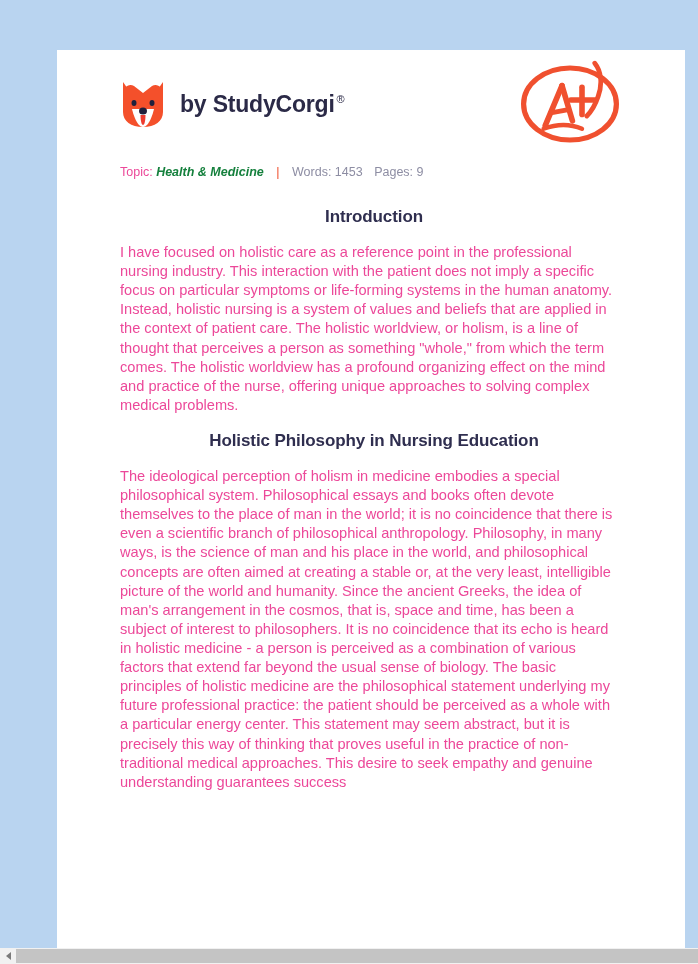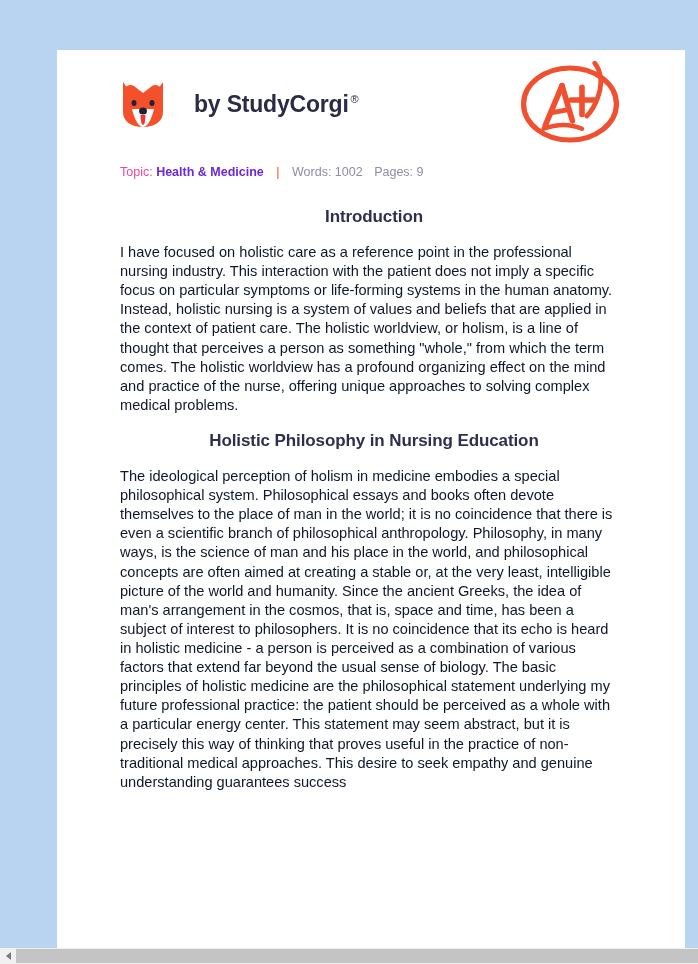--- a/index.html
+++ b/index.html
@@ -39,21 +39,21 @@
     display: flex;
     align-items: center;
     justify-content: space-between;
     height: 100px;
     padding-top: 8px;
     box-sizing: border-box;
   }
   .brand {
     display: flex;
     align-items: center;
-    gap: 28px;
+    gap: 14px;
   }
   .brand-logo {
     width: 46px;
     height: 50px;
     flex: 0 0 auto;
     display: block;
   }
   .brand-text {
     font-size: 23px;
     font-weight: bold;
@@ -86,22 +86,23 @@
     letter-spacing: -0.3px;
   }
   .meta-line {
     margin-top: 15px;
     font-size: 12.5px;
     color: #8d8da3;
     white-space: nowrap;
   }
   .meta-line .meta-label { color: #ec4899; }
   .meta-line .meta-topic {
-    color: #6d28d9;
-    font-weight: bold;
+    color: #15803d;
+    font-weight: bold;
+    font-style: italic;
   }
   .meta-line .meta-sep {
     color: #f0502f;
     margin: 0 9px;
   }
   .meta-line .meta-words { margin-right: 8px; }
 
   h2.section-heading {
     font-size: 17px;
     font-weight: bold;
@@ -109,21 +110,21 @@
     margin: 28px 0 0 0;
     letter-spacing: -0.1px;
     text-align: center;
   }
   h2.section-heading.tight {
     margin-top: 16px;
   }
   p.body-text {
     font-size: 14.6px;
     line-height: 1.31;
-    color: #0f172a;
+    color: #ec4899;
     margin: 16px 12px 0 0;
     text-align: left;
   }
 
   
   #hscrollbar {
     position: absolute;
     left: 0;
     bottom: 0;
     width: 698px;
@@ -194,21 +195,21 @@
         <path d="M66 50 L96 50" fill="none" stroke="#f0502f" stroke-width="7" stroke-linecap="round"></path>
       </svg>
 
     </div>
 
 
     <div class="meta-line">
       <span class="meta-label">Topic:</span>
       <span class="meta-topic">Health &amp; Medicine</span>
       <span class="meta-sep">|</span>
-      <span class="meta-words">Words: 1002</span>
+      <span class="meta-words">Words: 1453</span>
       <span class="meta-pages">Pages: 9</span>
     </div>
 
     <h2 class="section-heading">Introduction</h2>
     <p class="body-text">I have focused on holistic care as a reference point in the professional nursing industry. This interaction with the patient does not imply a specific focus on particular symptoms or life-forming systems in the human anatomy. Instead, holistic nursing is a system of values and beliefs that are applied in the context of patient care. The holistic worldview, or holism, is a line of thought that perceives a person as something "whole," from which the term comes. The holistic worldview has a profound organizing effect on the mind and practice of the nurse, offering unique approaches to solving complex medical problems.</p>
 
     <h2 class="section-heading tight">Holistic Philosophy in Nursing Education</h2>
     <p class="body-text">The ideological perception of holism in medicine embodies a special philosophical system. Philosophical essays and books often devote themselves to the place of man in the world; it is no coincidence that there is even a scientific branch of philosophical anthropology. Philosophy, in many ways, is the science of man and his place in the world, and philosophical concepts are often aimed at creating a stable or, at the very least, intelligible picture of the world and humanity. Since the ancient Greeks, the idea of man's arrangement in the cosmos, that is, space and time, has been a subject of interest to philosophers. It is no coincidence that its echo is heard in holistic medicine - a person is perceived as a combination of various factors that extend far beyond the usual sense of biology. The basic principles of holistic medicine are the philosophical statement underlying my future professional practice: the patient should be perceived as a whole with a particular energy center. This statement may seem abstract, but it is precisely this way of thinking that proves useful in the practice of non-traditional medical approaches. This desire to seek empathy and genuine understanding guarantees success</p>
 
   </div>

